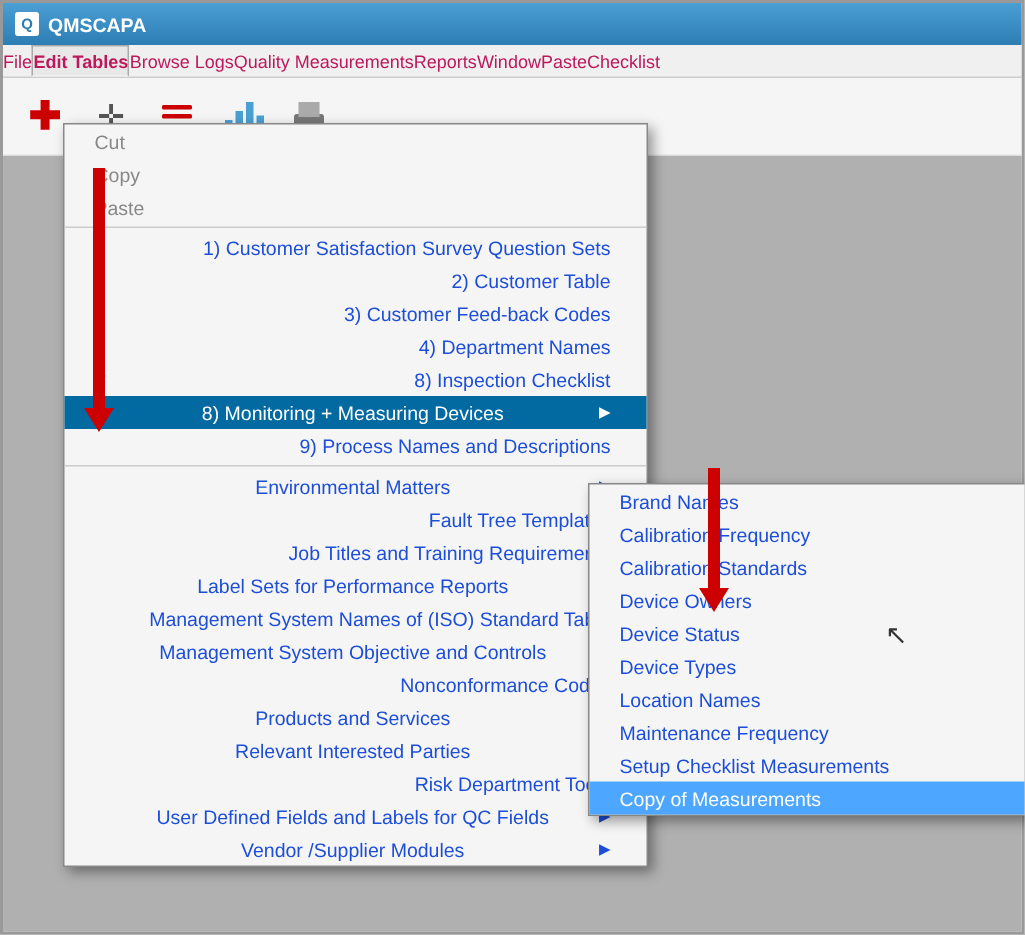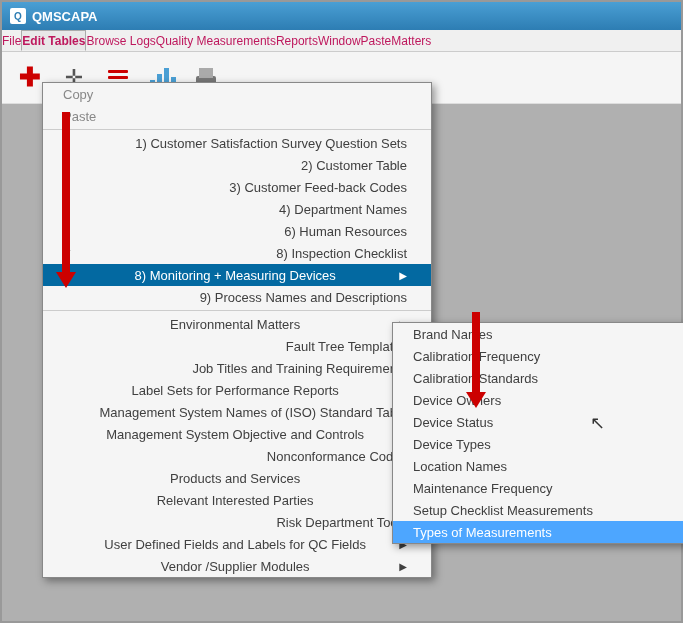--- a/index.html
+++ b/index.html
@@ -110,21 +110,21 @@
       background: #ccc;
       margin: 2px 0;
     }
     .popup-item {
       padding: 4px 24px 4px 20px;
       cursor: pointer;
       white-space: nowrap;
       display: flex;
       align-items: center;
       justify-content: space-between;
-      color: #404040;
+      color: #1d4ed8;
       font-size: 13px;
       height: 22px;
     }
     .popup-item.highlighted {
       background: #0369a1;
       color: white;
     }
     .popup-item.selected-right {
       background: #4da6ff;
       color: white;
@@ -160,21 +160,21 @@
   </div>
 
   <div class="menu-bar">
     <div class="menu-item">File</div>
     <div class="menu-item active">Edit Tables</div>
     <div class="menu-item">Browse Logs</div>
     <div class="menu-item">Quality Measurements</div>
     <div class="menu-item">Reports</div>
     <div class="menu-item">Window</div>
     <div class="menu-item">Paste</div>
-    <div class="menu-item">Matters</div>
+    <div class="menu-item">Checklist</div>
   </div>
 
   <div class="toolbar">
     <div class="toolbar-btn" style="color:#cc0000; font-size:26px; font-weight:bold;">✚</div>
     <div class="toolbar-btn" style="color:#555; font-size:22px;">✛</div>
     <div class="toolbar-btn" style="color:#cc0000; font-size:20px;">
       <svg width="28" height="28" viewBox="0 0 28 28">
         <rect x="4" y="6" width="20" height="3" fill="#cc0000" rx="1"></rect>
         <rect x="4" y="12" width="20" height="3" fill="#cc0000" rx="1"></rect>
         <rect x="4" y="18" width="20" height="3" fill="#cc0000" rx="1"></rect>
@@ -206,43 +206,40 @@
       <div style="width:0; height:0; border-left:10px solid transparent; border-right:10px solid transparent; border-top:16px solid #cc0000;"></div>
     </div>
 
     <div style="position:absolute; left:464px; top:208px; display:flex; flex-direction:column; align-items:center; z-index:100;">
       <div style="width:8px; height:80px; background:#cc0000;"></div>
       <div style="width:0; height:0; border-left:10px solid transparent; border-right:10px solid transparent; border-top:16px solid #cc0000;"></div>
     </div>
 
     <div class="menu-popup menu-popup-left">
 
+      <div class="popup-item grayed">Cut</div>
       <div class="popup-item grayed">Copy</div>
       <div class="popup-item grayed">Paste</div>
       <div class="menu-section-divider"></div>
 
       <div class="popup-item">
         <span class="checkmark">&nbsp;</span>
         <span>1) Customer Satisfaction Survey Question Sets</span>
       </div>
       <div class="popup-item">
         <span class="checkmark">&nbsp;</span>
         <span>2) Customer Table</span>
       </div>
       <div class="popup-item">
         <span class="checkmark">&nbsp;</span>
         <span>3) Customer Feed-back Codes</span>
       </div>
       <div class="popup-item">
         <span class="checkmark">&nbsp;</span>
         <span>4) Department Names</span>
-      </div>
-      <div class="popup-item">
-        <span class="checkmark">&nbsp;</span>
-        <span>6) Human Resources</span>
       </div>
       <div class="popup-item">
         <span class="checkmark">✓</span>
         <span>8) Inspection Checklist</span>
       </div>
       <div class="popup-item highlighted">
         <span class="checkmark">&nbsp;</span>
         <span>8) Monitoring + Measuring Devices</span>
         <span class="arrow">▶</span>
       </div>
@@ -313,20 +310,20 @@
       <div class="popup-item">Brand Names</div>
       <div class="popup-item">Calibration Frequency</div>
       <div class="popup-item">Calibration Standards</div>
       <div class="popup-item">Device Owners</div>
       <div class="popup-item">Device Status</div>
       <div class="popup-item">Device Types</div>
       <div class="popup-item">Location Names</div>
       <div class="popup-item">Maintenance Frequency</div>
       <div class="popup-item">Setup Checklist Measurements</div>
       <div class="popup-item selected-right" style="display:flex; align-items:center; justify-content:space-between;">
-        <span>Types of Measurements</span>
+        <span>Copy of Measurements</span>
       </div>
     </div>
 
     <div class="cursor-icon" style="left: 588px; top: 308px; z-index:200;">↖</div>
 
   </div>
 </div>
 
 </body></html>

